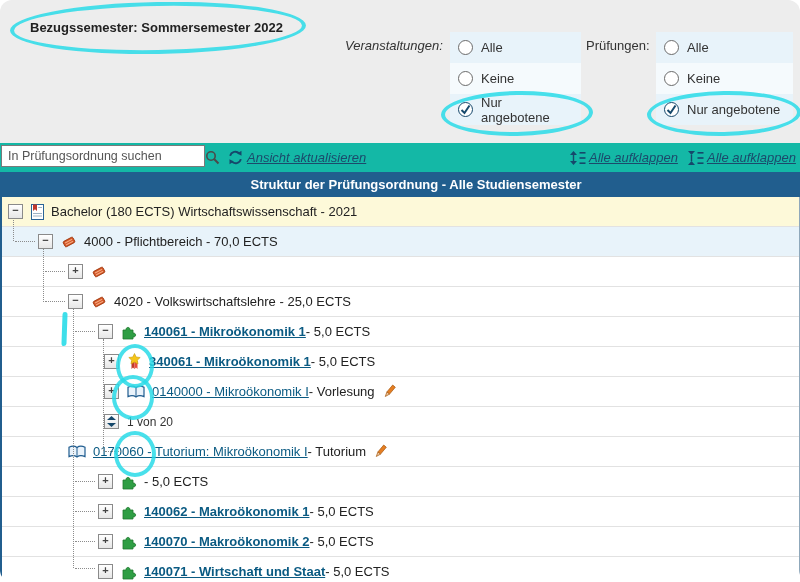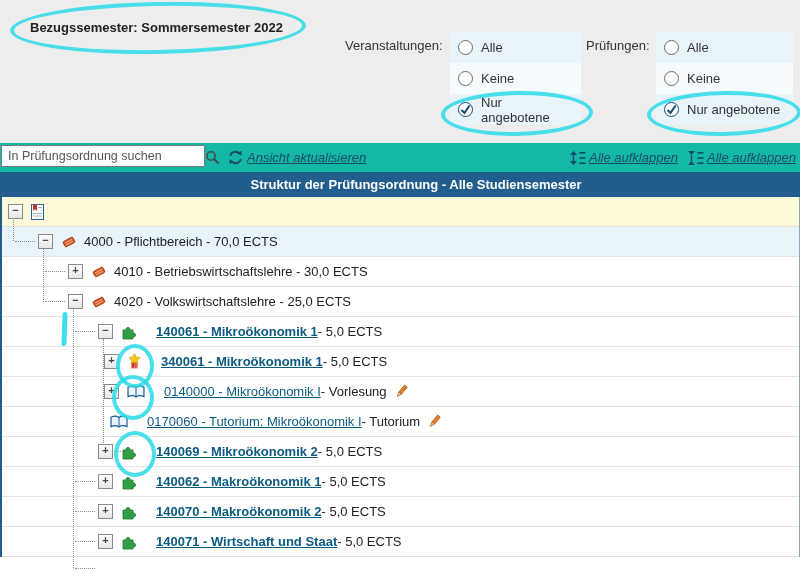--- a/index.html
+++ b/index.html
@@ -1,25 +1,25 @@
 <!DOCTYPE html>
 <html style="--header_bg: #215e8e; --link: #0a5a82; --row_highlight_yellow: #fdf9d9; --row_highlight_blue: #e8f3fa; --marker: #29dbe8; --puzzle_green: #2f9e44; --pencil_orange: #e67e22;"><head>
 <meta charset="utf-8">
 <style>
   html,body{margin:0;padding:0;background:#fff;}
   .screen{
     position:relative;width:800px;height:582px;overflow:hidden;
     font-family:"Liberation Sans","DejaVu Sans",sans-serif;
-    font-size:13px;color:#333;background:#fff;
+    font-size:13px;color:#333;background:#fff;border-radius:12px;
   }
   
   .filter-bar{position:absolute;left:0;top:0;width:800px;height:143px;background:#ededed;}
   .bezug{position:absolute;left:30px;top:20px;font-weight:bold;color:#222;}
   .flabel{position:absolute;color:#333;}
-  .vlabel{left:345px;top:38px;}
+  .vlabel{left:345px;top:38px;font-style:italic;}
   .plabel{left:586px;top:38px;}
   .optgroup{position:absolute;top:32px;display:flex;flex-direction:column;}
   .og1{left:450px;width:131px;}
   .og2{left:656px;width:137px;}
   .opt{display:flex;align-items:center;gap:8px;height:31px;padding:0 8px;cursor:pointer;}
   .opt:nth-child(odd){background:#e8f3fa;}
   .opt:nth-child(even){background:#f5fafd;}
   .radio{width:13px;height:13px;border:1.5px solid #6b6b6b;border-radius:50%;background:#fff;flex:0 0 auto;display:flex;align-items:center;justify-content:center;}
   .radio.checked{border-color:#16486b;}
   
@@ -41,28 +41,28 @@
   
   .tree{position:absolute;left:0;top:197px;width:797px;border-left:2px solid var(--header_bg,#215e8e);border-right:1px solid #8fa8bb;background:#fff;}
   .trow{display:flex;align-items:center;height:29px;border-bottom:1px solid #e2e2e2;background:#fff;white-space:nowrap;}
   .trow.yellow{background:var(--row_highlight_yellow,#fdf9d9);}
   .trow.blue{background:var(--row_highlight_blue,#e8f3fa);}
   .lvl0{padding-left:6px;}
   .lvl1{padding-left:36px;}
   .lvl2{padding-left:66px;}
   .lvl3{padding-left:96px;}
   .lvl4{padding-left:102px;}
-  .lvl5{padding-left:108px;}
+  .lvl5{padding-left:66px;}
   .exp{position:relative;z-index:5;width:13px;height:13px;flex:0 0 auto;margin-right:8px;
     border:1px solid #8a8a8a;background:linear-gradient(#fff,#e6e6e6);
     color:#444;font-size:11px;line-height:11px;font-weight:bold;text-align:center;cursor:pointer;}
   .exp.pag{display:flex;align-items:center;justify-content:center;}
   .nicon{flex:0 0 auto;margin-right:7px;display:flex;align-items:center;}
   .tlabel{color:#222;}
-  .tlink{color:var(--link,#0a5a82);text-decoration:underline;cursor:pointer;margin-left:12px;}
+  .tlink{color:var(--link,#0a5a82);text-decoration:underline;cursor:pointer;}
   .tlink.b{font-weight:bold;}
   .suffix{color:#222;}
   .pagtext{color:#333;font-size:12px;}
   .pencil{margin-left:7px;cursor:pointer;display:flex;align-items:center;}
   
   .conn{position:absolute;z-index:3;pointer-events:none;}
   .cv{width:0;border-left:1px dotted #8c8c8c;}
   .ch{height:0;border-top:1px dotted #8c8c8c;}
   
   .mk{position:absolute;z-index:9;pointer-events:none;border:4px solid var(--marker,#29dbe8);border-radius:50%;opacity:.85;}
@@ -174,20 +174,21 @@
       <span class="exp">−</span>
       <span class="nicon">
         <svg width="13" height="16" viewBox="0 0 13 16">
           <rect x="0.5" y="0.5" width="12" height="15" fill="#fff" stroke="#2a6496"></rect>
           <polygon points="2,0.5 6,0.5 6,7 4,5.2 2,7" fill="#c0392b"></polygon>
           <rect x="7.2" y="3" width="3.8" height="1" fill="#9fb3c4"></rect>
           <rect x="2" y="9" width="9" height="1" fill="#9fb3c4"></rect>
           <rect x="2" y="11.5" width="9" height="1" fill="#9fb3c4"></rect>
         </svg>
       </span>
+      <span class="tlabel">Bachelor (180 ECTS) Wirtschaftswissenschaft - 2021</span>
     </div>
 
     <div class="trow blue lvl1">
       <span class="exp">−</span>
       <span class="nicon">
         <svg width="16" height="15" viewBox="0 0 16 15">
             <g transform="rotate(-28 8 8)">
               <rect x="2.5" y="5" width="11" height="6" rx="1.2" fill="#d35426" stroke="#9e3a10" stroke-width="0.8"></rect>
               <rect x="4" y="6.5" width="8" height="1.2" fill="#f4a97e"></rect>
               <rect x="4" y="8.6" width="8" height="1.2" fill="#f4a97e"></rect>
@@ -201,21 +202,20 @@
       <span class="exp">+</span>
       <span class="nicon">
         <svg width="16" height="15" viewBox="0 0 16 15">
             <g transform="rotate(-28 8 8)">
               <rect x="2.5" y="5" width="11" height="6" rx="1.2" fill="#d35426" stroke="#9e3a10" stroke-width="0.8"></rect>
               <rect x="4" y="6.5" width="8" height="1.2" fill="#f4a97e"></rect>
               <rect x="4" y="8.6" width="8" height="1.2" fill="#f4a97e"></rect>
             </g>
           </svg>
       </span>
-      <span class="tlabel">4010 - Betriebswirtschaftslehre - 30,0 ECTS</span>
     </div>
 
     <div class="trow lvl2">
       <span class="exp">−</span>
       <span class="nicon">
         <svg width="16" height="15" viewBox="0 0 16 15">
             <g transform="rotate(-28 8 8)">
               <rect x="2.5" y="5" width="11" height="6" rx="1.2" fill="#d35426" stroke="#9e3a10" stroke-width="0.8"></rect>
               <rect x="4" y="6.5" width="8" height="1.2" fill="#f4a97e"></rect>
               <rect x="4" y="8.6" width="8" height="1.2" fill="#f4a97e"></rect>
@@ -262,20 +262,29 @@
       <span class="pencil">
         <svg width="15" height="15" viewBox="0 0 15 15">
             <g transform="rotate(40 7.5 7.5)">
               <rect x="5.8" y="0.5" width="3.4" height="9" fill="#e67e22" stroke="#a85b12" stroke-width="0.7"></rect>
               <polygon points="5.8,9.5 9.2,9.5 7.5,14" fill="#f0c9a0" stroke="#a85b12" stroke-width="0.7"></polygon>
             </g>
           </svg>
       </span>
     </div>
 
+    <div class="trow lvl4">
+      <span class="exp pag">
+        <svg width="9" height="11" viewBox="0 0 9 11">
+            <polygon points="4.5,0 9,4 0,4" fill="#16486b"></polygon>
+            <polygon points="4.5,11 9,7 0,7" fill="#16486b"></polygon>
+          </svg>
+      </span>
+      <span class="pagtext">1 von 20</span>
+    </div>
 
     <div class="trow lvl5">
       <span class="nicon">
         <svg width="18" height="14" viewBox="0 0 18 14">
             <path d="M1 2.2 C3.8 0.8 6.8 0.8 9 2.4 C11.2 0.8 14.2 0.8 17 2.2 V11.6 C14.2 10.4 11.2 10.4 9 11.9 C6.8 10.4 3.8 10.4 1 11.6 Z" fill="#eaf3fb" stroke="#1f5c8f" stroke-width="1.2"></path>
             <line x1="9" y1="2.4" x2="9" y2="11.9" stroke="#1f5c8f" stroke-width="1"></line>
           </svg>
       </span>
       <a class="tlink">0170060 - Tutorium: Mikroökonomik I</a>
       <span class="suffix"> - Tutorium</span>
@@ -289,21 +298,20 @@
       </span>
     </div>
 
     <div class="trow lvl3">
       <span class="exp">+</span>
       <span class="nicon">
         <svg width="16" height="16" viewBox="0 0 16 16">
             <path d="M2 6 h3.1 a2 2 0 1 1 3.8 0 H12 v3.1 a2 2 0 1 1 0 3.8 V15 H2 Z" fill="#2f9e44" stroke="#1e7a2e" stroke-width="0.8"></path>
           </svg>
       </span>
-      <a class="tlink b">140069 - Mikroökonomik 2</a>
       <span class="suffix"> - 5,0 ECTS</span>
     </div>
 
     <div class="trow lvl3">
       <span class="exp">+</span>
       <span class="nicon">
         <svg width="16" height="16" viewBox="0 0 16 16">
             <path d="M2 6 h3.1 a2 2 0 1 1 3.8 0 H12 v3.1 a2 2 0 1 1 0 3.8 V15 H2 Z" fill="#2f9e44" stroke="#1e7a2e" stroke-width="0.8"></path>
           </svg>
       </span>

